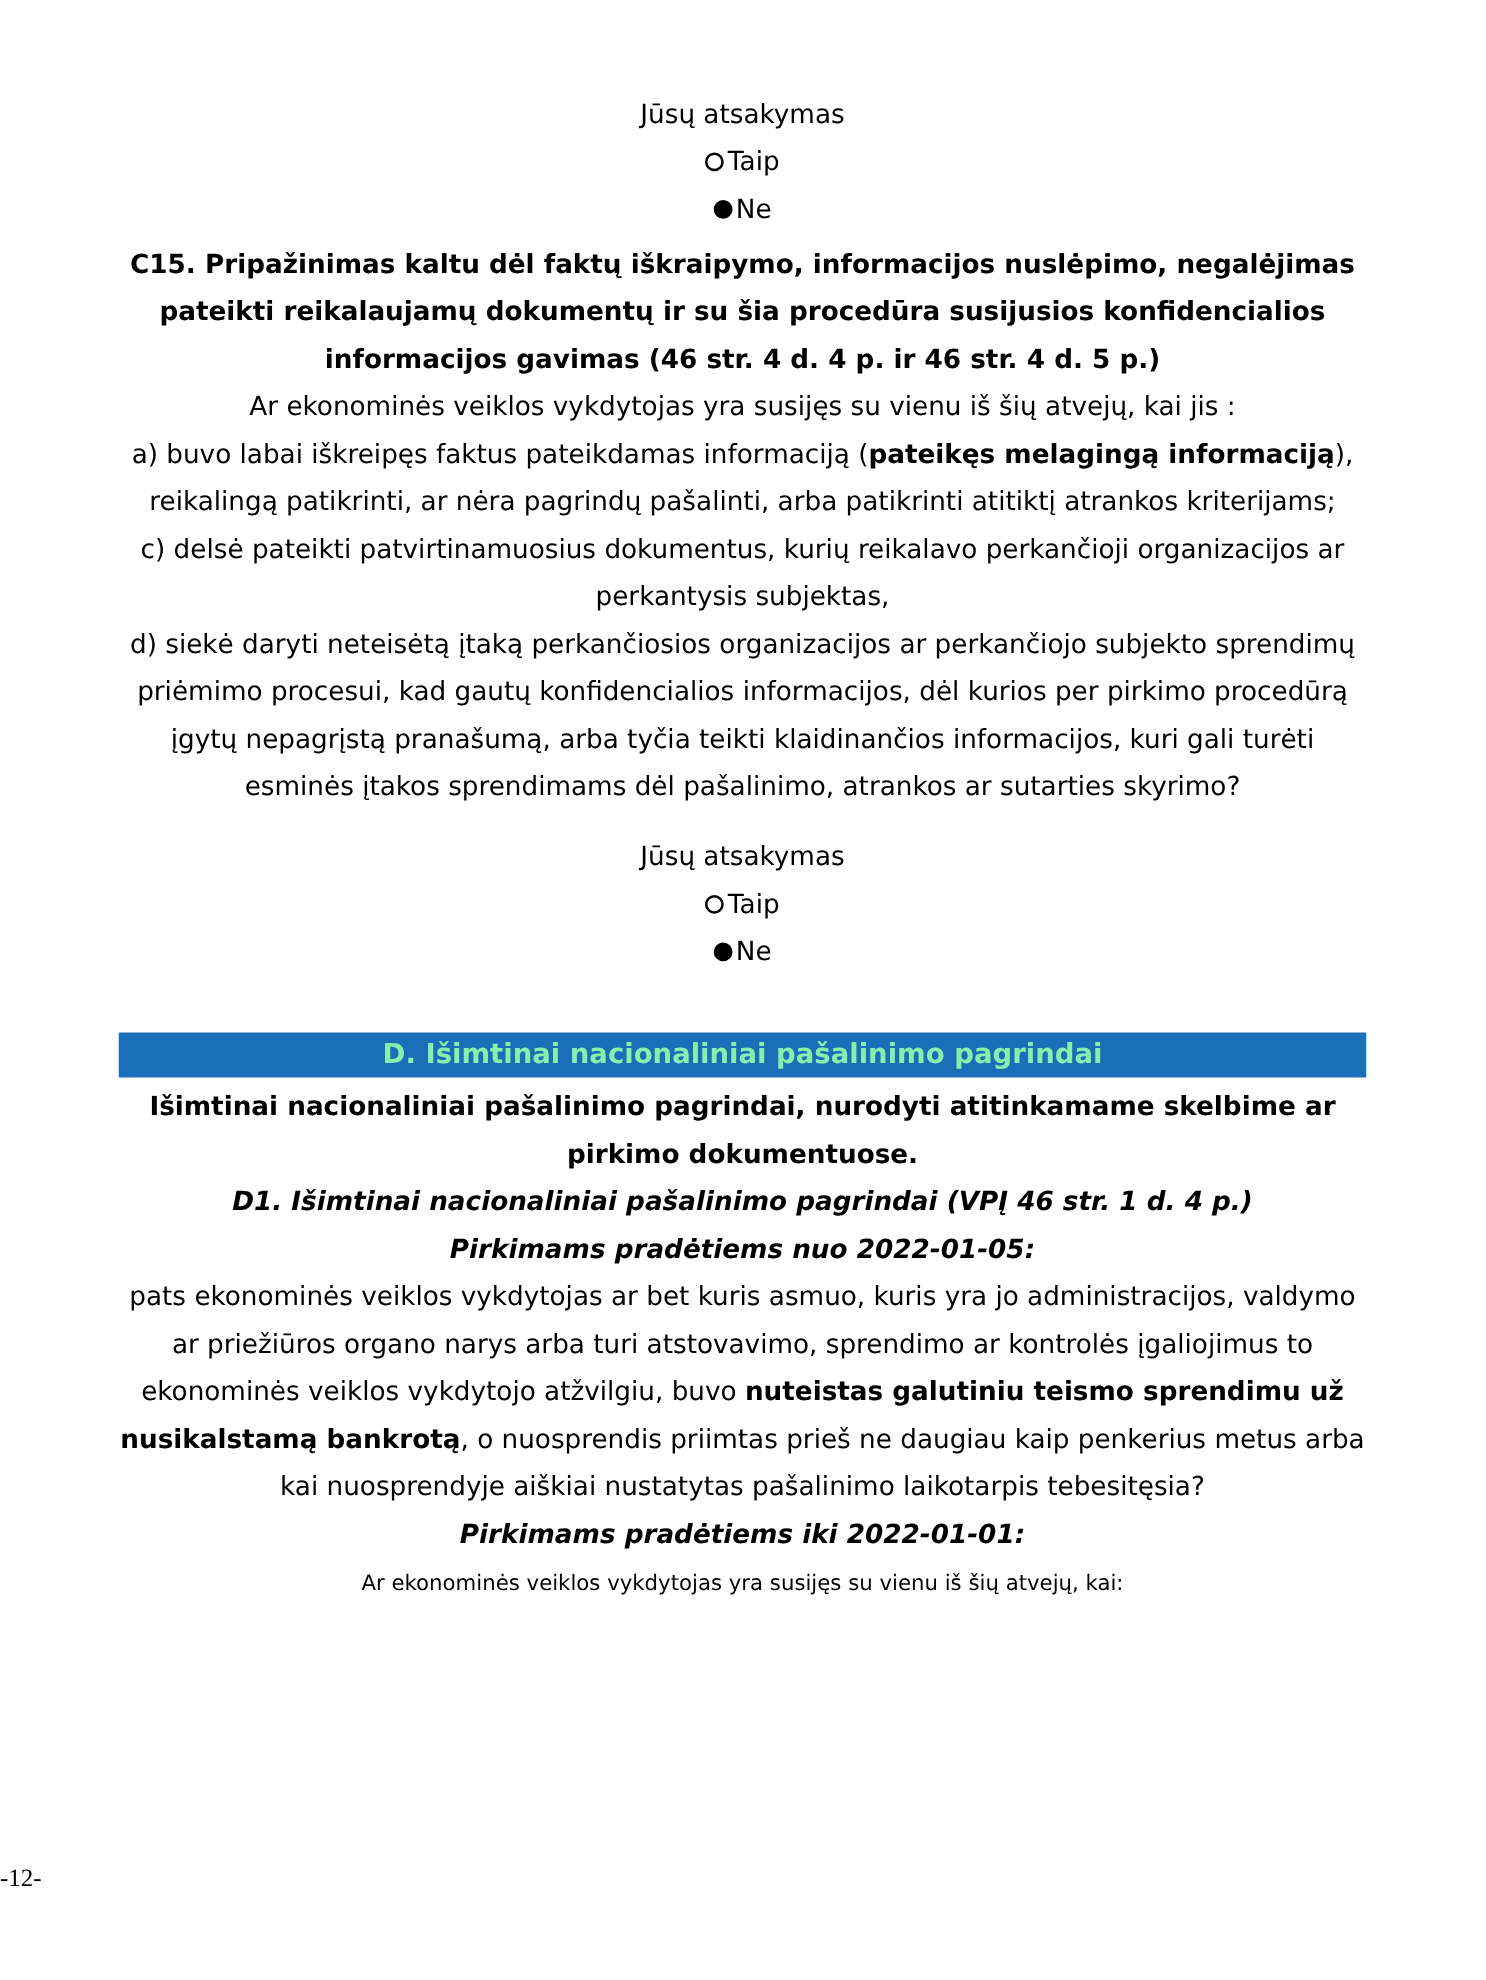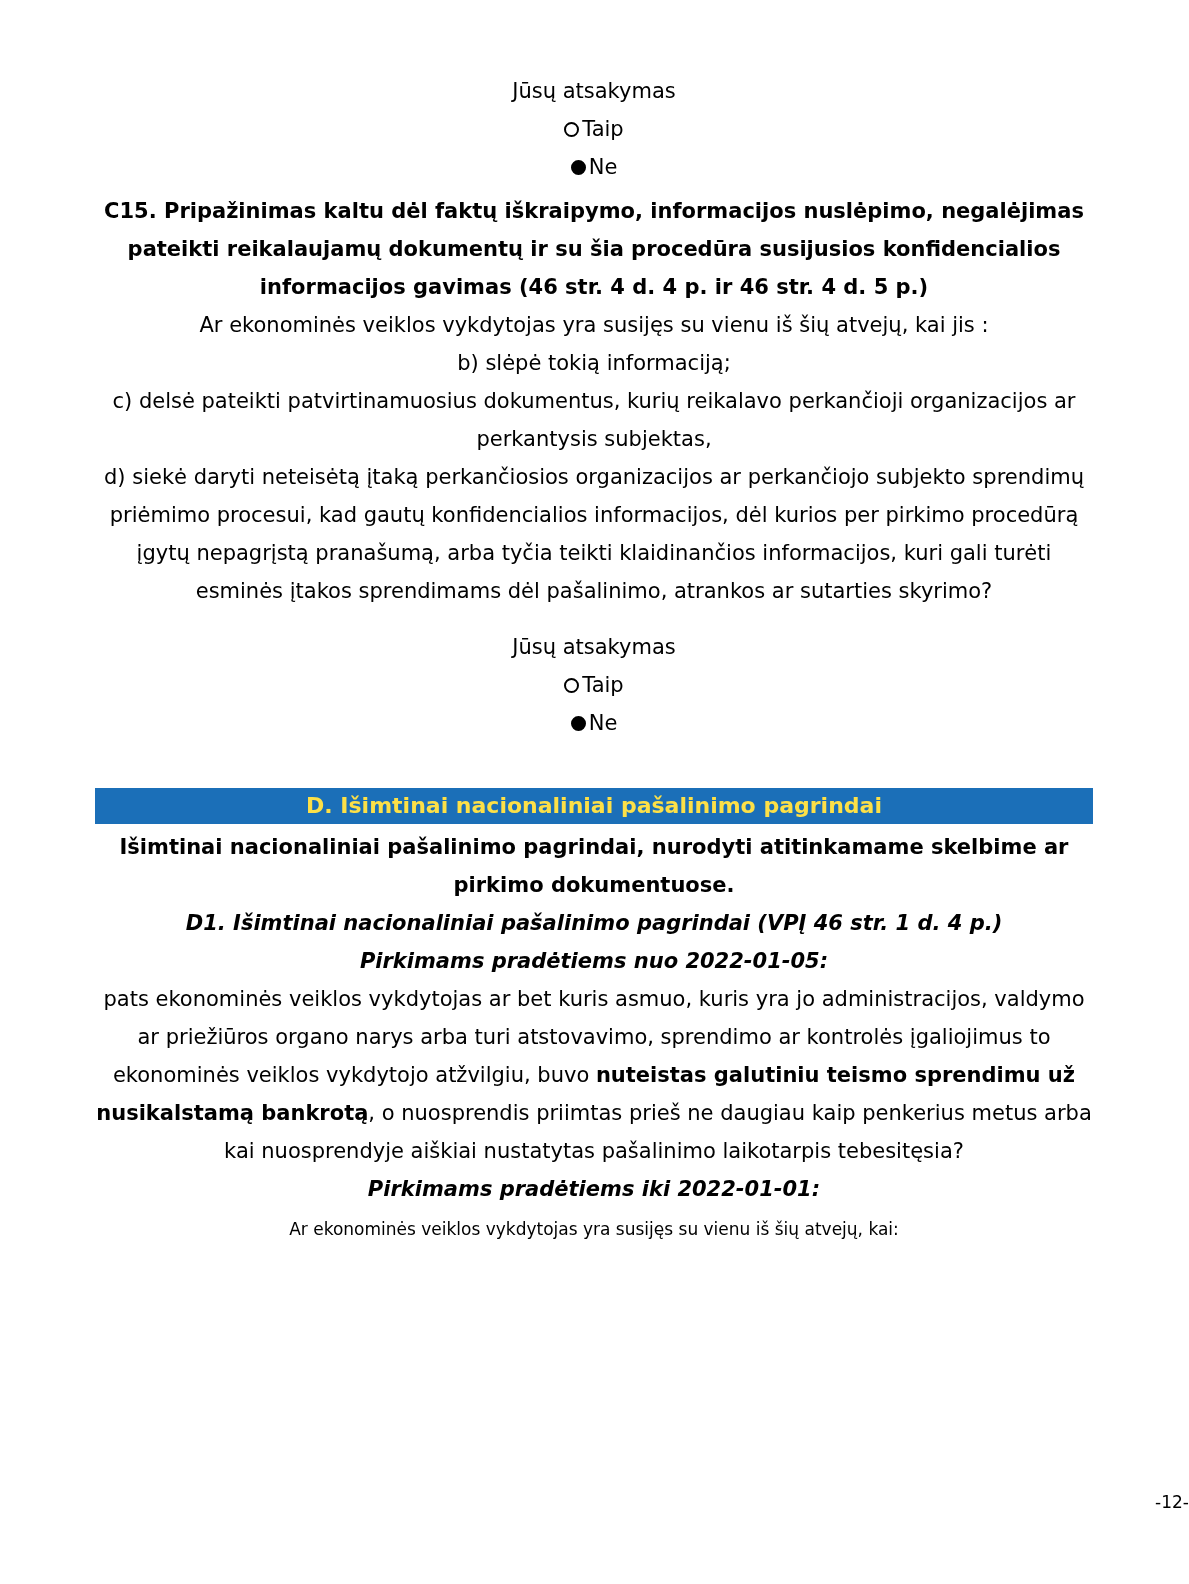--- a/index.html
+++ b/index.html
@@ -45,61 +45,62 @@
   .radio-label { }
 
   .question-heading {
     font-weight: bold;
     margin-top: 2px;
   }
 
   .section-banner {
     margin-top: 46px;
     background: #1b6fb8;
-    color: #fde047;
+    color: #86efac;
     font-weight: bold;
     font-size: 22px;
     line-height: 34px;
     padding: 1px 4px;
   }
   .section-subtitle { font-weight: bold; margin-top: 4px; }
   .sub-heading { font-weight: bold; font-style: italic; }
   .small-text {
     font-size: 17px;
     line-height: 30px;
     margin-top: 6px;
   }
   .page-number {
     position: absolute;
     left: 0;
     right: 0;
     top: 1492px;
-    text-align: right;
-    font-size: 17px;
+    text-align: left;
+    font-size: 20px;
     color: #000000;
+    font-family: Liberation Serif, serif;
   }
 </style>
 </head>
 <body>
 
 <div class="content">
 
   <div class="answer-block">
     <div class="answer-label">Jūsų atsakymas</div>
     <div class="radio-row">
       <span class="radio"></span><span class="radio-label">Taip</span>
     </div>
     <div class="radio-row">
       <span class="radio checked"></span><span class="radio-label">Ne</span>
     </div>
   </div>
 
   <p class="question-heading">C15. Pripažinimas kaltu dėl faktų iškraipymo, informacijos nuslėpimo, negalėjimas pateikti reikalaujamų dokumentų ir su šia procedūra susijusios konfidencialios informacijos gavimas (46 str. 4 d. 4 p. ir 46 str. 4 d. 5 p.)</p>
   <p>Ar ekonominės veiklos vykdytojas yra susijęs su vienu iš šių atvejų, kai jis :</p>
-  <p>b) slėpė tokią informaciją;</p>
+  <p><span>a) buvo labai iškreipęs faktus pateikdamas informaciją (</span><span class="bold">pateikęs melagingą informaciją</span><span>), reikalingą patikrinti, ar nėra pagrindų pašalinti, arba patikrinti atitiktį atrankos kriterijams;</span></p>
   <p>c) delsė pateikti patvirtinamuosius dokumentus, kurių reikalavo perkančioji organizacijos ar perkantysis subjektas,</p>
   <p>d) siekė daryti neteisėtą įtaką perkančiosios organizacijos ar perkančiojo subjekto sprendimų priėmimo procesui, kad gautų konfidencialios informacijos, dėl kurios per pirkimo procedūrą įgytų nepagrįstą pranašumą, arba tyčia teikti klaidinančios informacijos, kuri gali turėti esminės įtakos sprendimams dėl pašalinimo, atrankos ar sutarties skyrimo?</p>
 
   <div class="answer-block spaced">
     <div class="answer-label">Jūsų atsakymas</div>
     <div class="radio-row">
       <span class="radio"></span><span class="radio-label">Taip</span>
     </div>
     <div class="radio-row">
       <span class="radio checked"></span><span class="radio-label">Ne</span>

